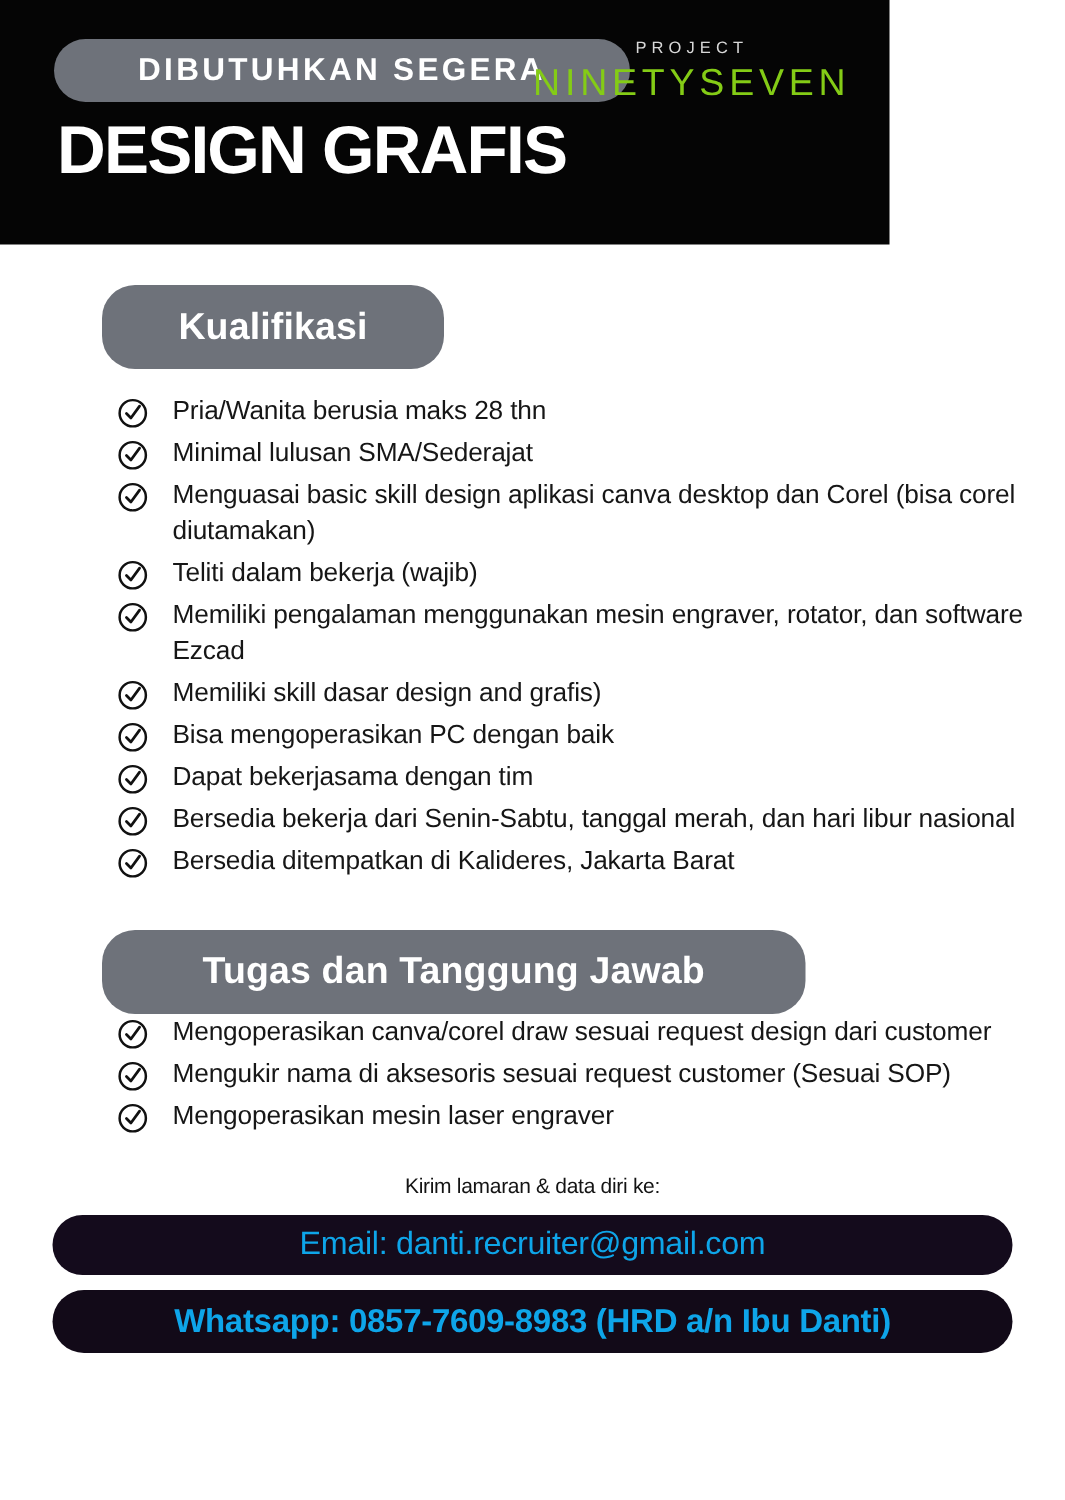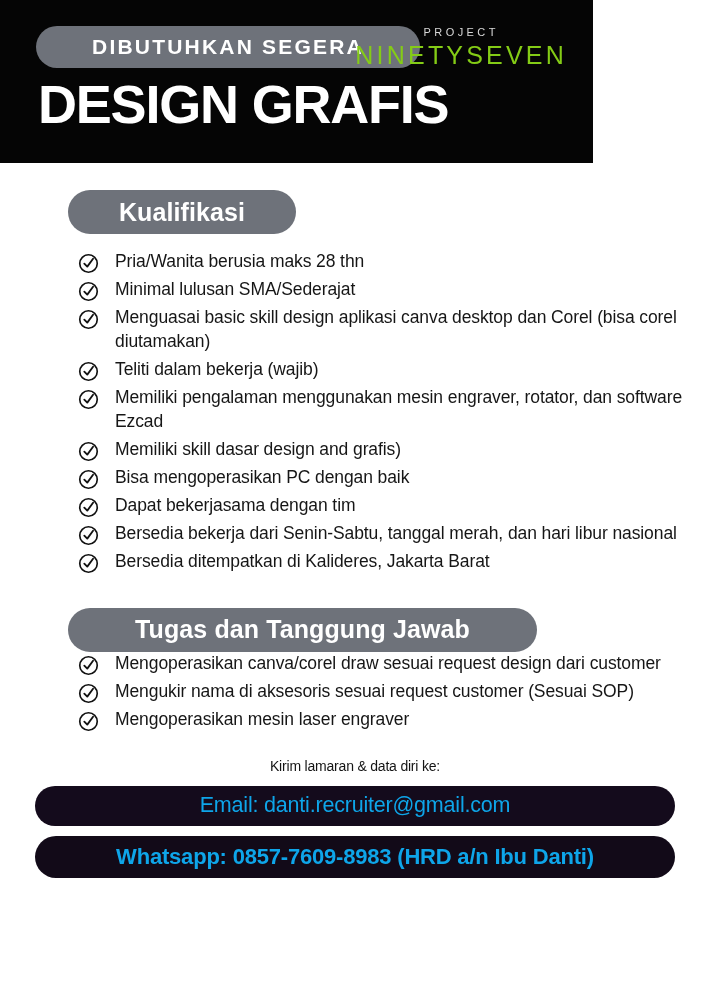--- a/index.html
+++ b/index.html
@@ -56,40 +56,40 @@
   }
   .logo-main {
     font-size: 25px;
     letter-spacing: 3.2px;
     color: #84cc16;
   }
   .job-title {
     position: absolute;
     left: 38px;
     top: 76px;
-    font-size: 54px;
+    font-size: 45px;
     font-weight: bold;
     color: #ffffff;
     letter-spacing: -1.2px;
     line-height: 1.05;
   }
 
   
   .content {
     padding: 0;
     position: relative;
   }
 
   .section-pill {
     display: inline-flex;
     align-items: center;
     justify-content: center;
     background: #6e727a;
     border-radius: 22px;
-    height: 44px;
+    height: 56px;
     box-sizing: border-box;
   }
   .section-pill-text {
     color: #ffffff;
     font-size: 25px;
     font-weight: bold;
     letter-spacing: 0.1px;
   }
 
   .pill-kualifikasi {

